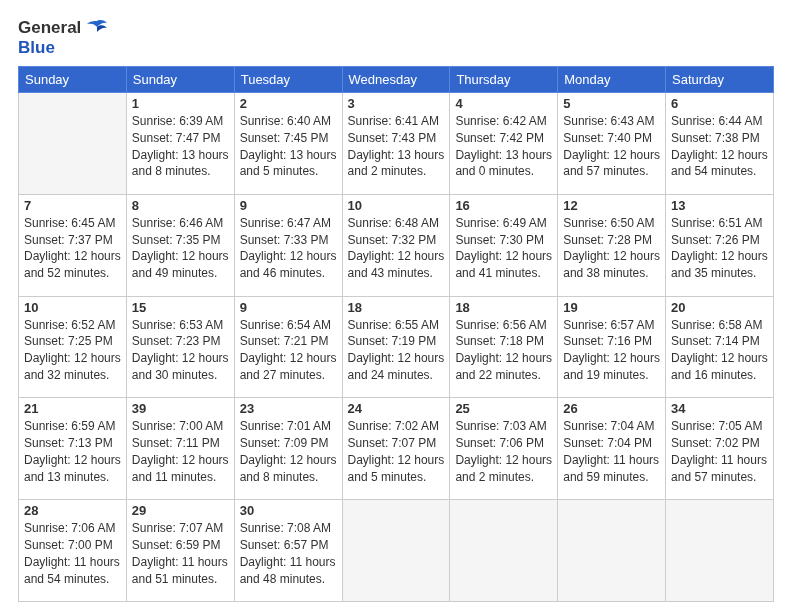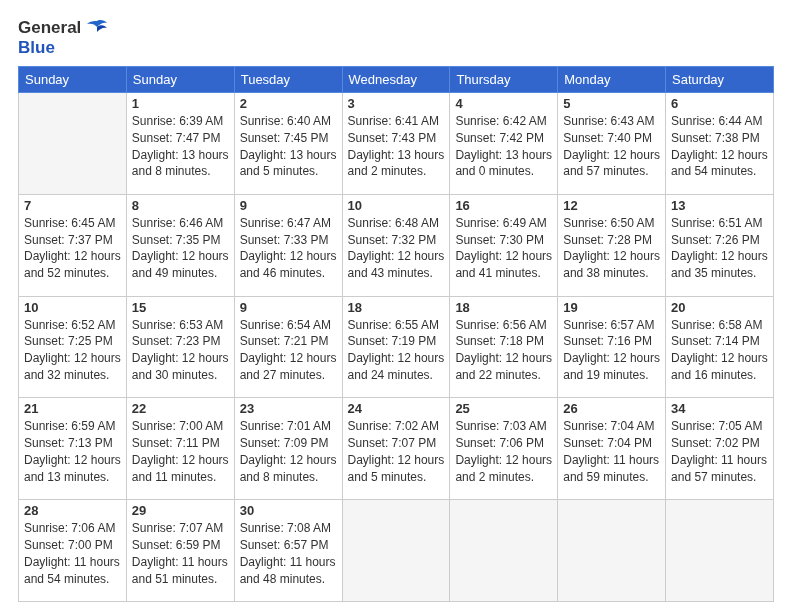--- a/index.html
+++ b/index.html
@@ -206,21 +206,21 @@
             <span class="day-number">20</span>
             <div class="day-info">Sunrise: 6:58 AM<br>Sunset: 7:14 PM<br>Daylight: 12 hours and 16 minutes.</div>
           </td>
         </tr>
         <tr>
           <td>
             <span class="day-number">21</span>
             <div class="day-info">Sunrise: 6:59 AM<br>Sunset: 7:13 PM<br>Daylight: 12 hours and 13 minutes.</div>
           </td>
           <td>
-            <span class="day-number">22</span>
+            <span class="day-number">39</span>
             <div class="day-info">Sunrise: 7:00 AM<br>Sunset: 7:11 PM<br>Daylight: 12 hours and 11 minutes.</div>
           </td>
           <td>
             <span class="day-number">23</span>
             <div class="day-info">Sunrise: 7:01 AM<br>Sunset: 7:09 PM<br>Daylight: 12 hours and 8 minutes.</div>
           </td>
           <td>
             <span class="day-number">24</span>
             <div class="day-info">Sunrise: 7:02 AM<br>Sunset: 7:07 PM<br>Daylight: 12 hours and 5 minutes.</div>
           </td>

